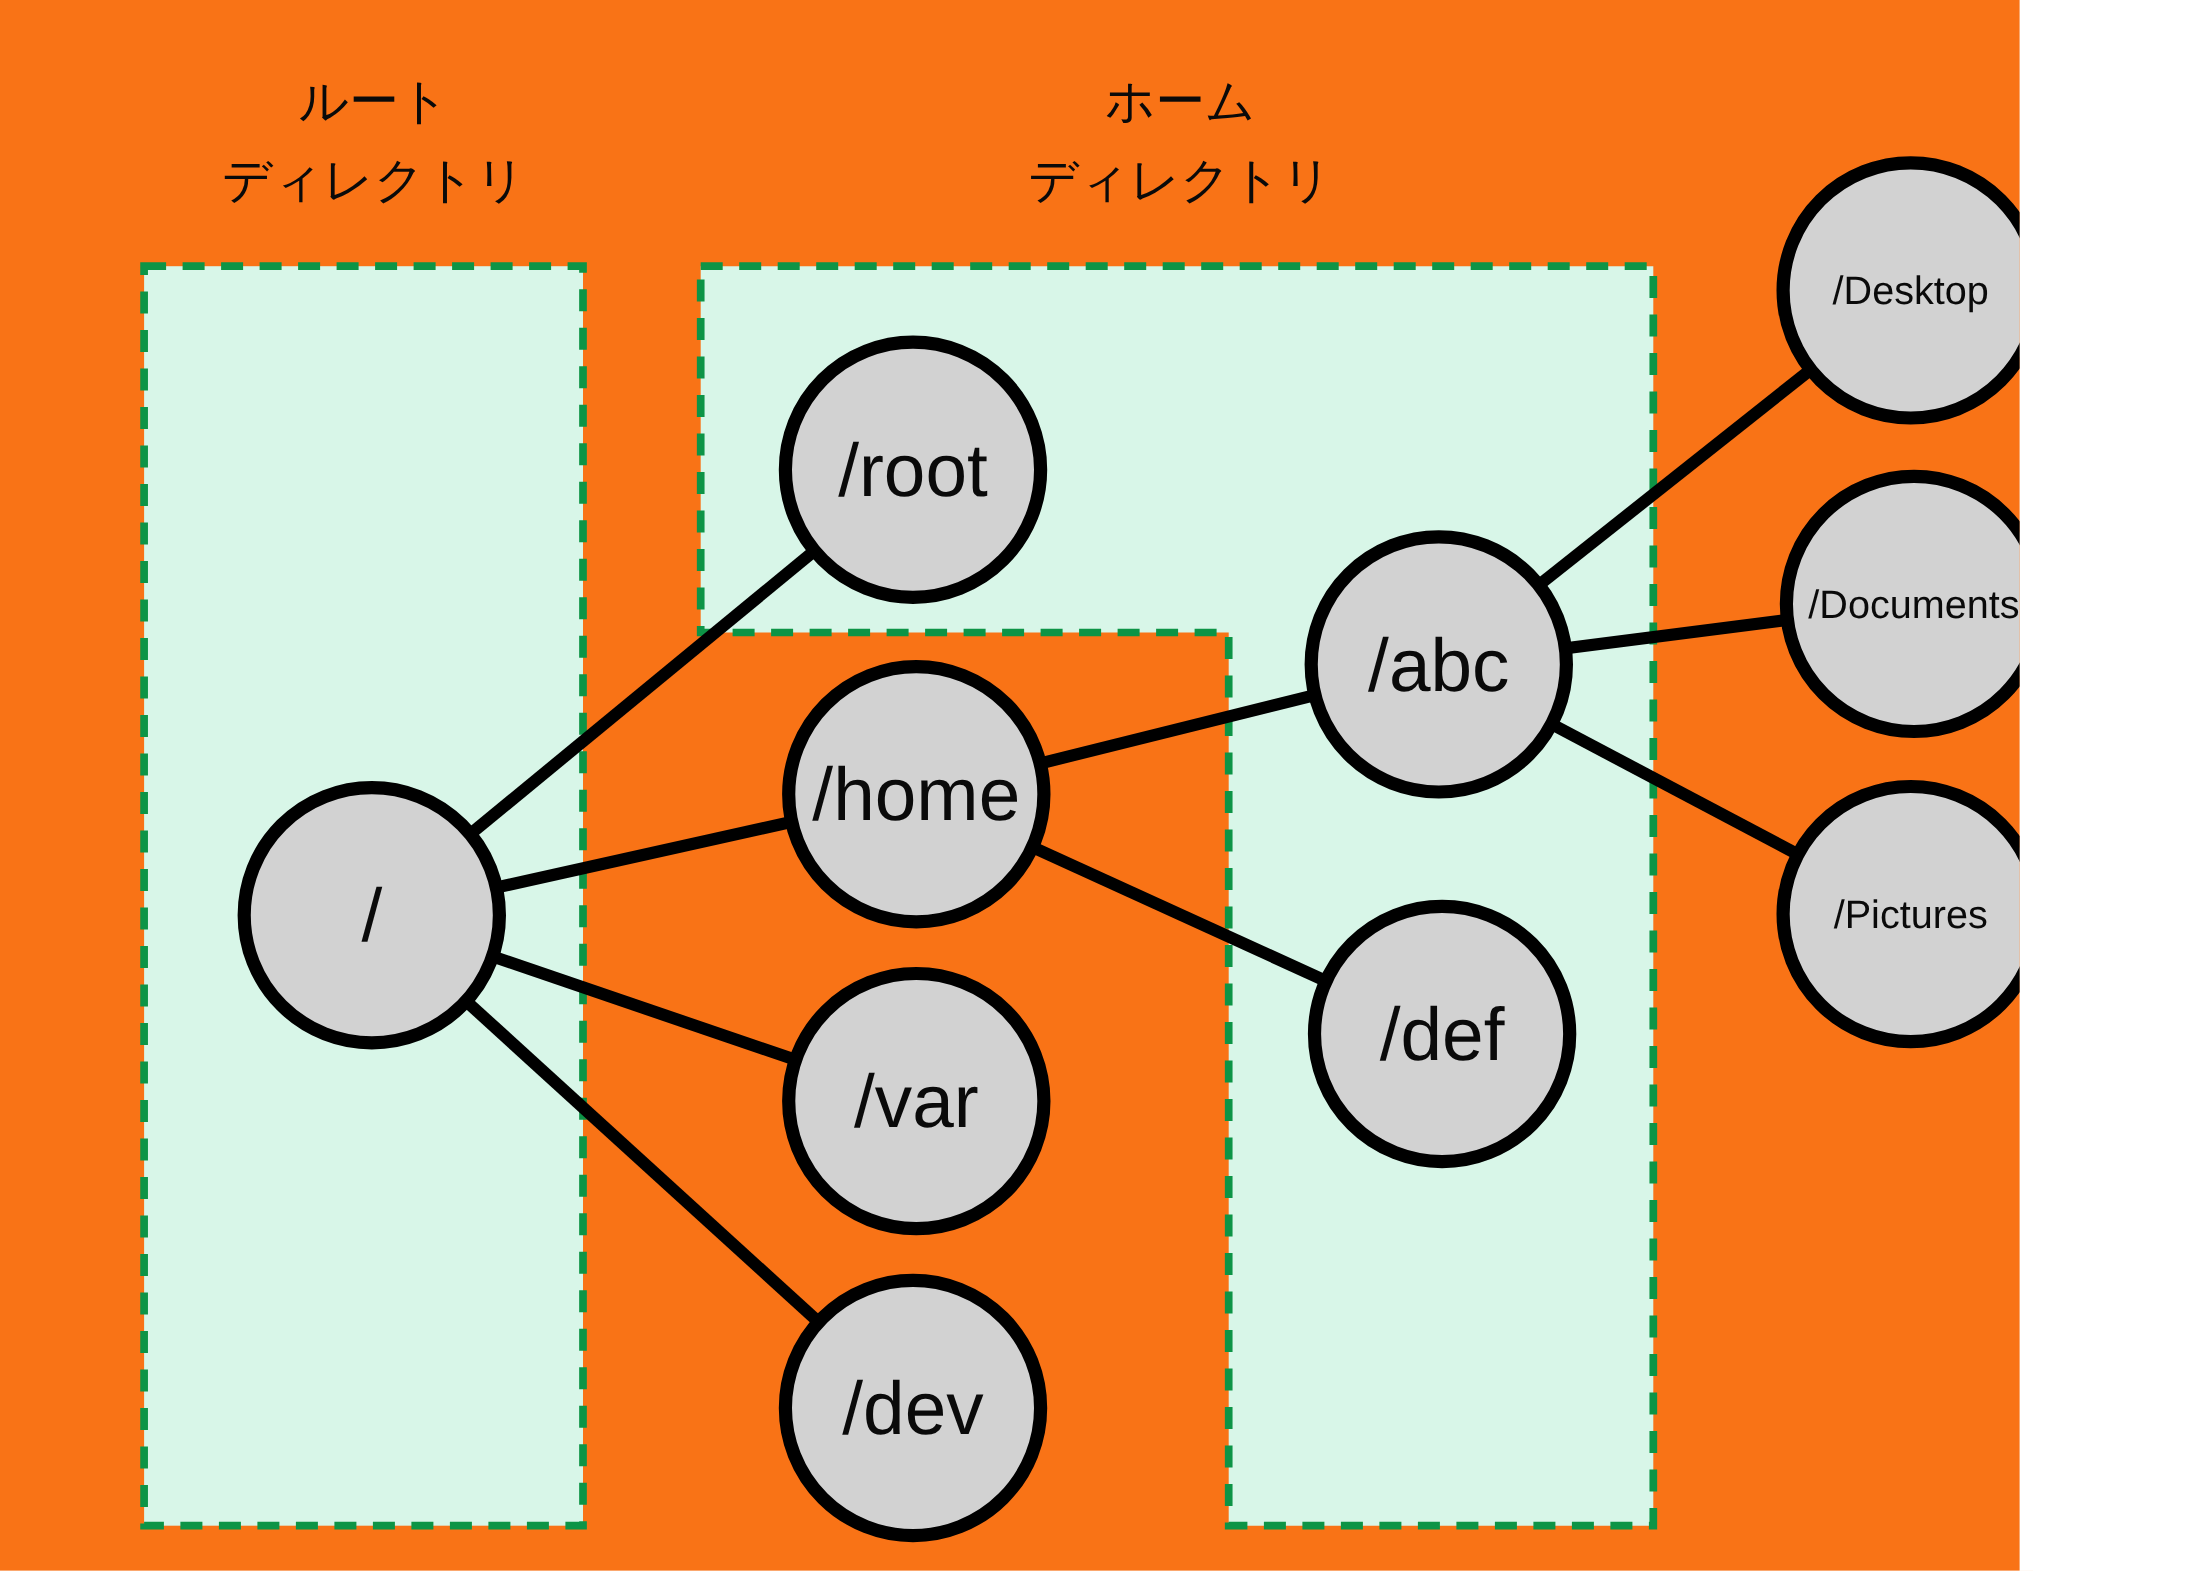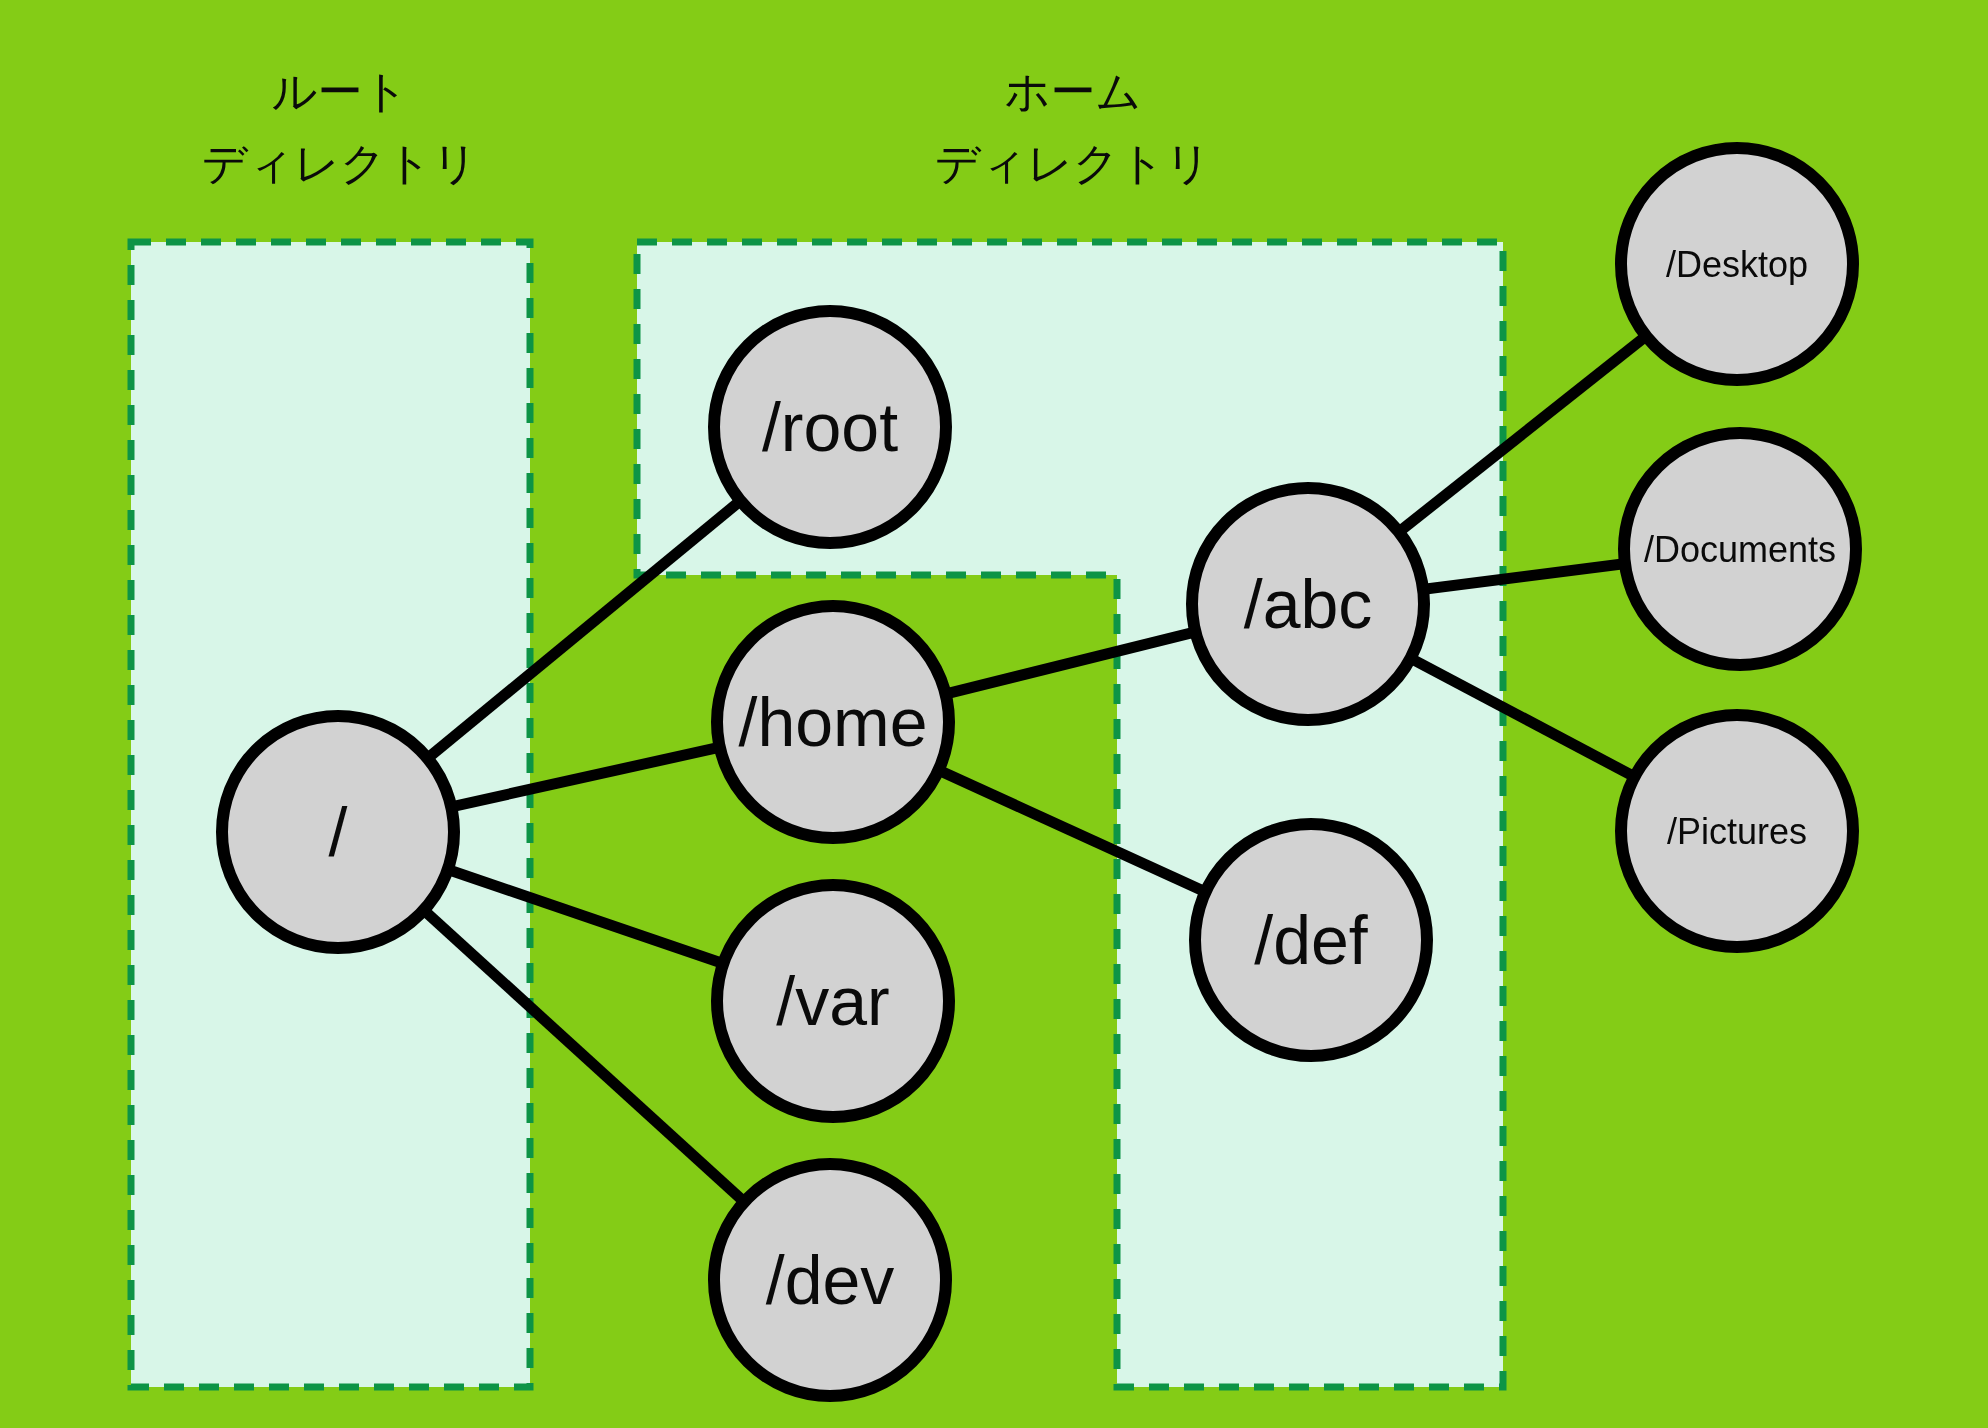--- a/index.html
+++ b/index.html
@@ -1,20 +1,20 @@
 <!DOCTYPE html>
 <html><head>
 <meta charset="utf-8">
 <style>
   html, body { margin: 0; padding: 0; background: #ffffff; }
   .canvas {
     position: relative;
-    width: 1988px;
+    width: 1836px;
     height: 1428px;
-    background: #84cc16;
+    background: #f97316;
     overflow: hidden;
     font-family: "Liberation Sans", sans-serif;
   }
   svg { display: block; }
   text {
     font-family: "Liberation Sans", sans-serif;
     fill: #0a0a0a;
   }
   .region-label { font-size: 45px; }
   .node-label-big { font-size: 68px; }

